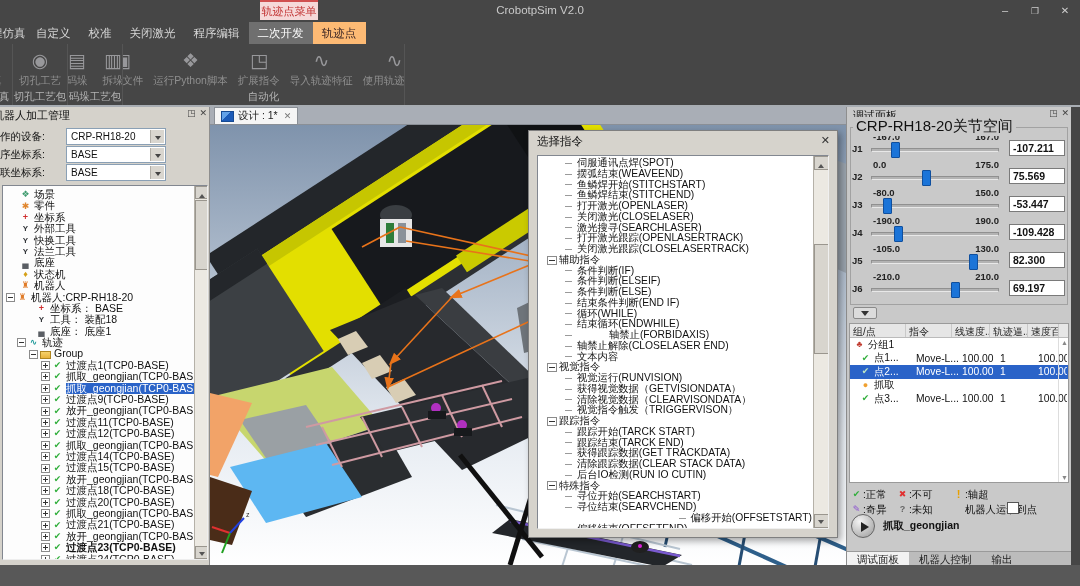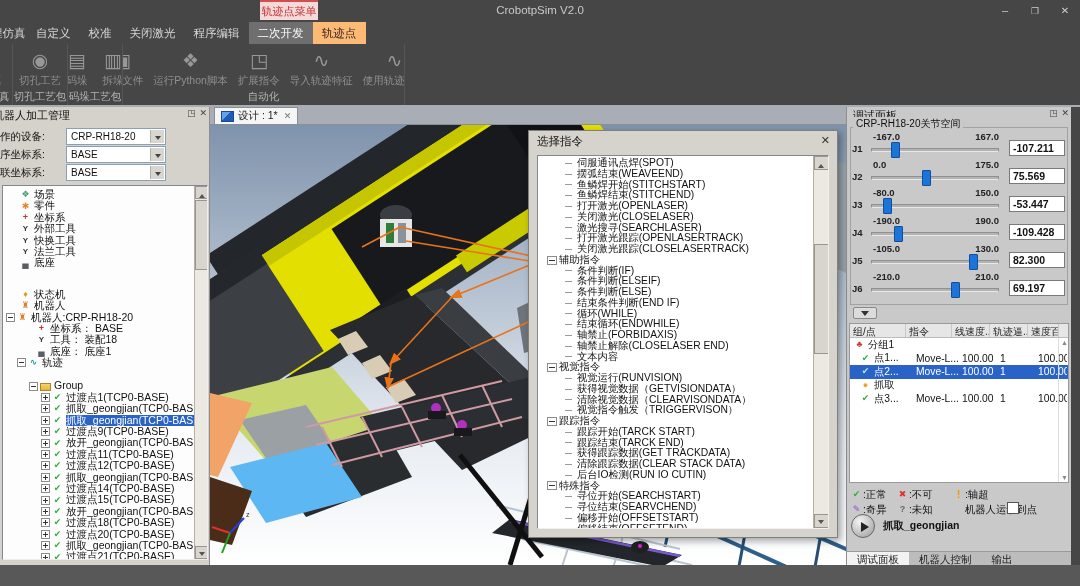--- a/index.html
+++ b/index.html
@@ -92,21 +92,21 @@
   .ic-minus{background:#fff;border:1px solid #8b8b8b;width:9px;height:9px;margin-top:0}
   .ic-minus::before{content:"";position:absolute;left:1px;right:1px;top:3px;height:1px;background:#333}
   .ic-dash::before{content:"";position:absolute;top:5px;left:0;width:7px;height:1px;background:#9a9a9a}
   .dsb{position:absolute;right:0;top:0;bottom:0;width:15px;background:#ece9e2;border-left:1px solid #b5b1a8}
   .dsb .sbarrow{width:15px;height:14px}
   .dsb .sbthumb{width:15px;top:88px;height:110px}
 
   
   .right-panel{position:absolute;left:846px;top:107px;width:225px;height:458px;background:#c9c9c9;border-left:1px solid #8e8e8e}
   .jgroup{position:absolute;left:3px;right:3px;top:20px;height:178px;border:1px solid #a2a2a2}
-  .jglabel{position:absolute;left:6px;top:10px;font-size:10px;color:#111;background:#c9c9c9;padding:0 3px;z-index:2}
+  .jglabel{position:absolute;left:6px;top:10px;font-size:15px;color:#111;background:#c9c9c9;padding:0 3px;z-index:2}
   .joints{position:absolute;left:4px;right:4px;top:24px}
   .joint{position:relative;height:28px}
   .jmin{position:absolute;left:22px;top:0;font-size:9.5px;font-weight:bold;color:#222}
   .jmax{position:absolute;left:96px;width:52px;text-align:right;top:0;font-size:9.5px;font-weight:bold;color:#222}
   .jname{position:absolute;left:1px;top:12px;font-size:9.5px;font-weight:bold;color:#222}
   .jtrack{position:absolute;left:20px;width:128px;top:17px;height:4px;background:#b3b3b3;border:1px solid #909090;border-bottom-color:#e8e8e8}
   .jthumb{position:absolute;top:-7px;width:9px;height:16px;margin-left:-4px;background:#1b74d8;border:1px solid #0f4f9e;border-radius:1px}
   .jval{position:absolute;left:158px;width:56px;top:9px;height:16px;background:#fff;border:1px solid #7a7a7a;font-size:10.5px;font-weight:bold;line-height:14px;padding-left:3px;color:#111}
   .jexpand{position:absolute;left:6px;top:200px;width:24px;height:12px;background:#dcdcdc;border:1px solid #8a8a8a;border-radius:2px}
   .jexpand::before{content:"";position:absolute;left:7px;top:3px;border:4px solid transparent;border-top:5px solid #333}
@@ -290,21 +290,21 @@
           <div class="trw" style="padding-left: 4px;">
             <span class="exp" style="visibility: hidden;"></span>
             <span class="ticn ic-tool"></span>
             <span class="lab">法兰工具</span>
           </div>
           <div class="trw" style="padding-left: 4px;">
             <span class="exp" style="visibility: hidden;"></span>
             <span class="ticn ic-base"></span>
             <span class="lab">底座</span>
           </div>
-          <div class="trw" style="padding-left: 4px; margin-top: 20px;">
+          <div class="trw" style="padding-left: 4px;">
             <span class="exp" style="visibility: hidden;"></span>
             <span class="ticn ic-sm"></span>
             <span class="lab">状态机</span>
           </div>
           <div class="trw" style="padding-left: 4px;">
             <span class="exp" style="visibility: hidden;"></span>
             <span class="ticn ic-robot"></span>
             <span class="lab">机器人</span>
           </div>
           <div class="trw" style="padding-left: 1px;">
@@ -325,21 +325,21 @@
           <div class="trw" style="padding-left: 20px;">
             <span class="exp" style="visibility: hidden;"></span>
             <span class="ticn ic-base"></span>
             <span class="lab">底座： 底座1</span>
           </div>
           <div class="trw" style="padding-left: 12px;">
             <span class="exp ex-minus"></span>
             <span class="ticn ic-traj"></span>
             <span class="lab">轨迹</span>
           </div>
-          <div class="trw" style="padding-left: 24px; margin-top: 12px;">
+          <div class="trw" style="padding-left: 24px;">
             <span class="exp ex-minus"></span>
             <span class="ticn ic-folder"></span>
             <span class="lab">Group</span>
           </div>
           <div class="trw" style="padding-left: 36px;">
             <span class="exp ex-plus"></span>
             <span class="ticn ic-check"></span>
             <span class="lab">过渡点1(TCP0-BASE)</span>
           </div>
           <div class="trw" style="padding-left: 36px;">
@@ -629,21 +629,21 @@
             <span>结束条件判断(END IF)</span>
           </div>
           <div class="drow" style="padding-left: 24px;">
             <span class="ticn ic-dash"></span>
             <span>循环(WHILE)</span>
           </div>
           <div class="drow" style="padding-left: 24px;">
             <span class="ticn ic-dash"></span>
             <span>结束循环(ENDWHILE)</span>
           </div>
-          <div class="drow" style="padding-left: 24px;">
+          <div class="drow" style="padding-left: 24px; gap: 32px;">
             <span class="ticn ic-dash"></span>
             <span>轴禁止(FORBIDAXIS)</span>
           </div>
           <div class="drow" style="padding-left: 24px;">
             <span class="ticn ic-dash"></span>
             <span>轴禁止解除(CLOSELASER END)</span>
           </div>
           <div class="drow" style="padding-left: 24px;">
             <span class="ticn ic-dash"></span>
             <span>文本内容</span>
@@ -697,21 +697,21 @@
             <span>特殊指令</span>
           </div>
           <div class="drow" style="padding-left: 24px;">
             <span class="ticn ic-dash"></span>
             <span>寻位开始(SEARCHSTART)</span>
           </div>
           <div class="drow" style="padding-left: 24px;">
             <span class="ticn ic-dash"></span>
             <span>寻位结束(SEARVCHEND)</span>
           </div>
-          <div class="drow" style="padding-left: 24px;">
+          <div class="drow" style="padding-left: 24px; justify-content: flex-end;">
             <span class="ticn ic-dash"></span>
             <span>偏移开始(OFFSETSTART)</span>
           </div>
           <div class="drow" style="padding-left: 24px;">
             <span class="ticn ic-dash"></span>
             <span>偏移结束(OFFSETEND)</span>
           </div>
       </div>
       <div class="dsb">
         <div class="sbarrow up"></div>

